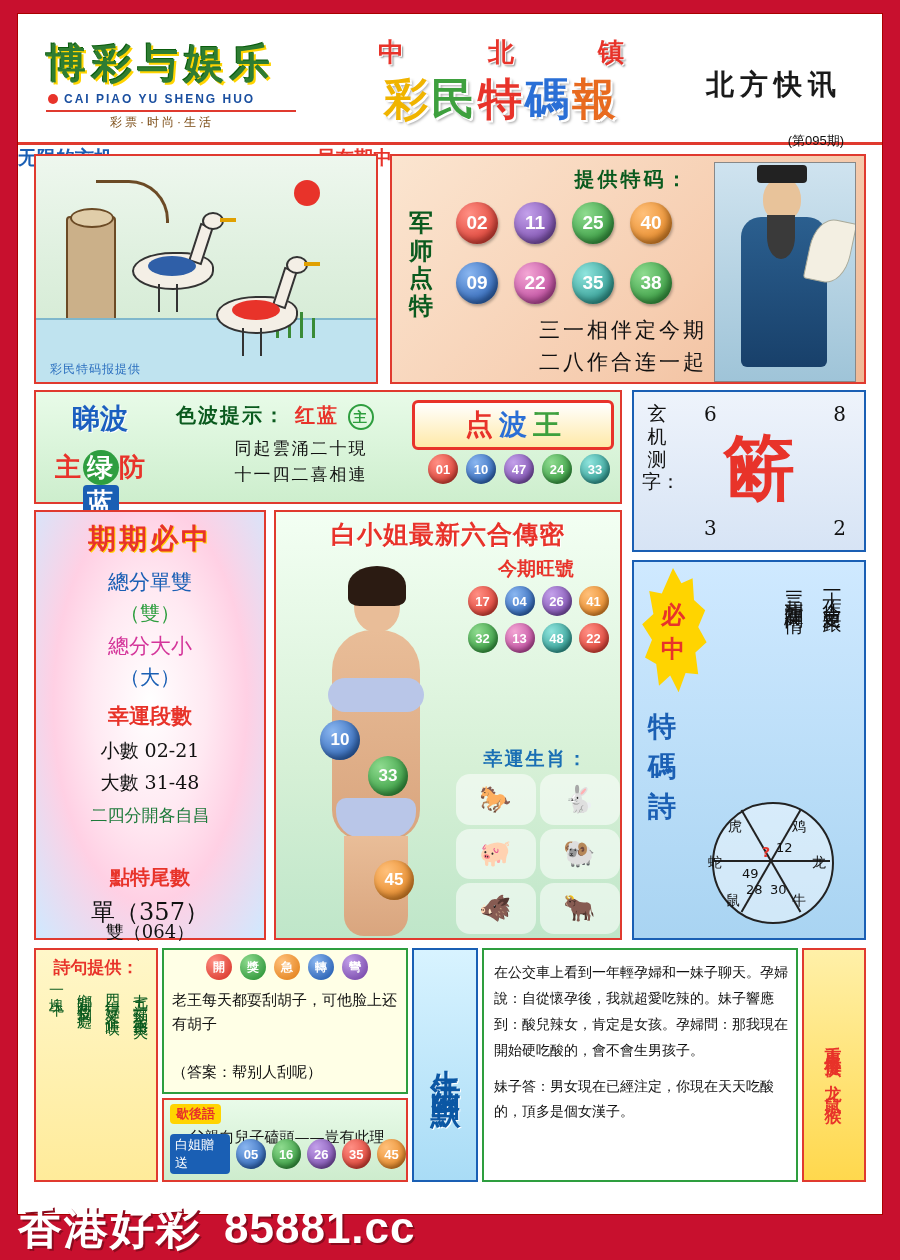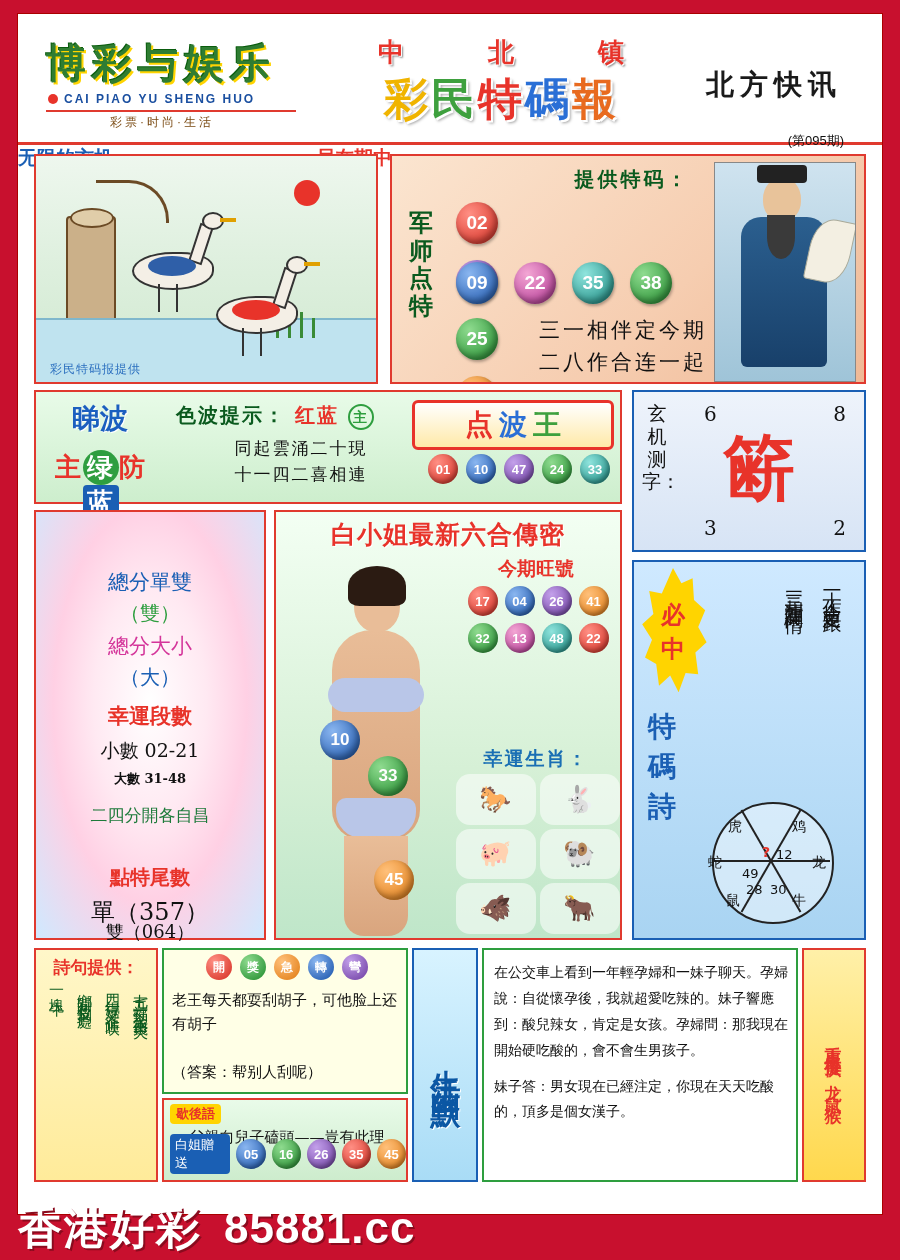--- a/index.html
+++ b/index.html
@@ -374,21 +374,21 @@
         <div class="wing"></div>
         <div class="legs"></div>
     </div>
     <div class="caption">彩民特码报提供</div>
   </div>
 
   <div class="box bd-red junshi">
     <div class="hdr">提供特码：</div>
     <div class="vlabel">军师点特</div>
 
-    <div class="row-balls" style="left:64px;top:46px;flex-direction:column;">
+    <div class="row-balls" style="left:64px;top:46px;">
       <div class="ball b-red">02</div>
       <div class="ball b-purple">11</div>
       <div class="ball b-green">25</div>
       <div class="ball b-orange">40</div>
     </div>
     <div class="row-balls" style="left:64px;top:106px;">
       <div class="ball b-blue">09</div>
       <div class="ball b-pink">22</div>
       <div class="ball b-teal">35</div>
       <div class="ball b-green">38</div>
@@ -441,27 +441,28 @@
   <div class="box bd-blue xuanji">
     <div class="lbl">玄机测字：</div>
     <div class="big">簖</div>
     <div class="n" style="left:70px;top:10px;">6</div>
     <div class="n" style="right:18px;top:10px;">8</div>
     <div class="n" style="left:70px;bottom:10px;">3</div>
     <div class="n" style="right:18px;bottom:10px;">2</div>
   </div>
 
   <div class="box qiqi">
+    <div class="ttl">期期必中</div>
     <div class="r" style="top:56px;font-size:21px;color:#1a5fb4;">總分單雙</div>
     <div class="r" style="top:88px;font-size:20px;color:#2e9e3f;">（雙）</div>
     <div class="r" style="top:120px;font-size:21px;color:#d4359a;">總分大小</div>
     <div class="r" style="top:152px;font-size:20px;color:#1a5fb4;">（大）</div>
     <div class="r" style="top:190px;font-size:21px;color:#e8332a;font-weight:bold;">幸運段數</div>
     <div class="r" style="top:226px;font-size:19px;color:#111;">小數 02-21</div>
-    <div class="r" style="top:258px;font-size:13px;color:#111;font-weight:bold;">大數 31-48</div>
+    <div class="r" style="top:258px;font-size:19px;color:#111;">大數 31-48</div>
     <div class="r" style="top:292px;font-size:17px;color:#1d7a3a;">二四分開各自昌</div>
     <div class="r" style="top:352px;font-size:20px;color:#e8332a;font-weight:bold;">點特尾數</div>
     <div class="r" style="top:384px;font-size:24px;color:#111;">單（357）</div>
     <div class="r" style="top:408px;font-size:18px;color:#111;">雙（064）</div>
   </div>
 
   <div class="box bxj">
     <div class="ttl">白小姐最新六合傳密</div>
 
     <div class="model">
@@ -517,21 +518,21 @@
       <div class="cross1"></div>
       <div class="cross2"></div>
       <div class="cross3"></div>
       <span style="left:40px;top:22px;">虎</span>
       <span style="left:104px;top:22px;">鸡</span>
       <span style="left:20px;top:58px;">蛇</span>
       <span style="left:124px;top:58px;">龙</span>
       <span style="left:38px;top:96px;">鼠</span>
       <span style="left:104px;top:96px;">牛</span>
       <span style="left:74px;top:48px;color:#e8332a;font-weight:bold;">?</span>
-      <span class="num" style="left:88px;top:44px;margin-top:7px;">12</span>
+      <span class="num" style="left:88px;top:44px;">12</span>
       <span class="num" style="left:54px;top:70px;">49</span>
       <span class="num" style="left:58px;top:86px;">28</span>
       <span class="num" style="left:82px;top:86px;">30</span>
     </div>
   </div>
 
   <div class="box shiju">
     <div class="ttl">詩句提供：</div>
     <div class="cols">
       <div class="col">七五二福勁金衡錢天，</div>

